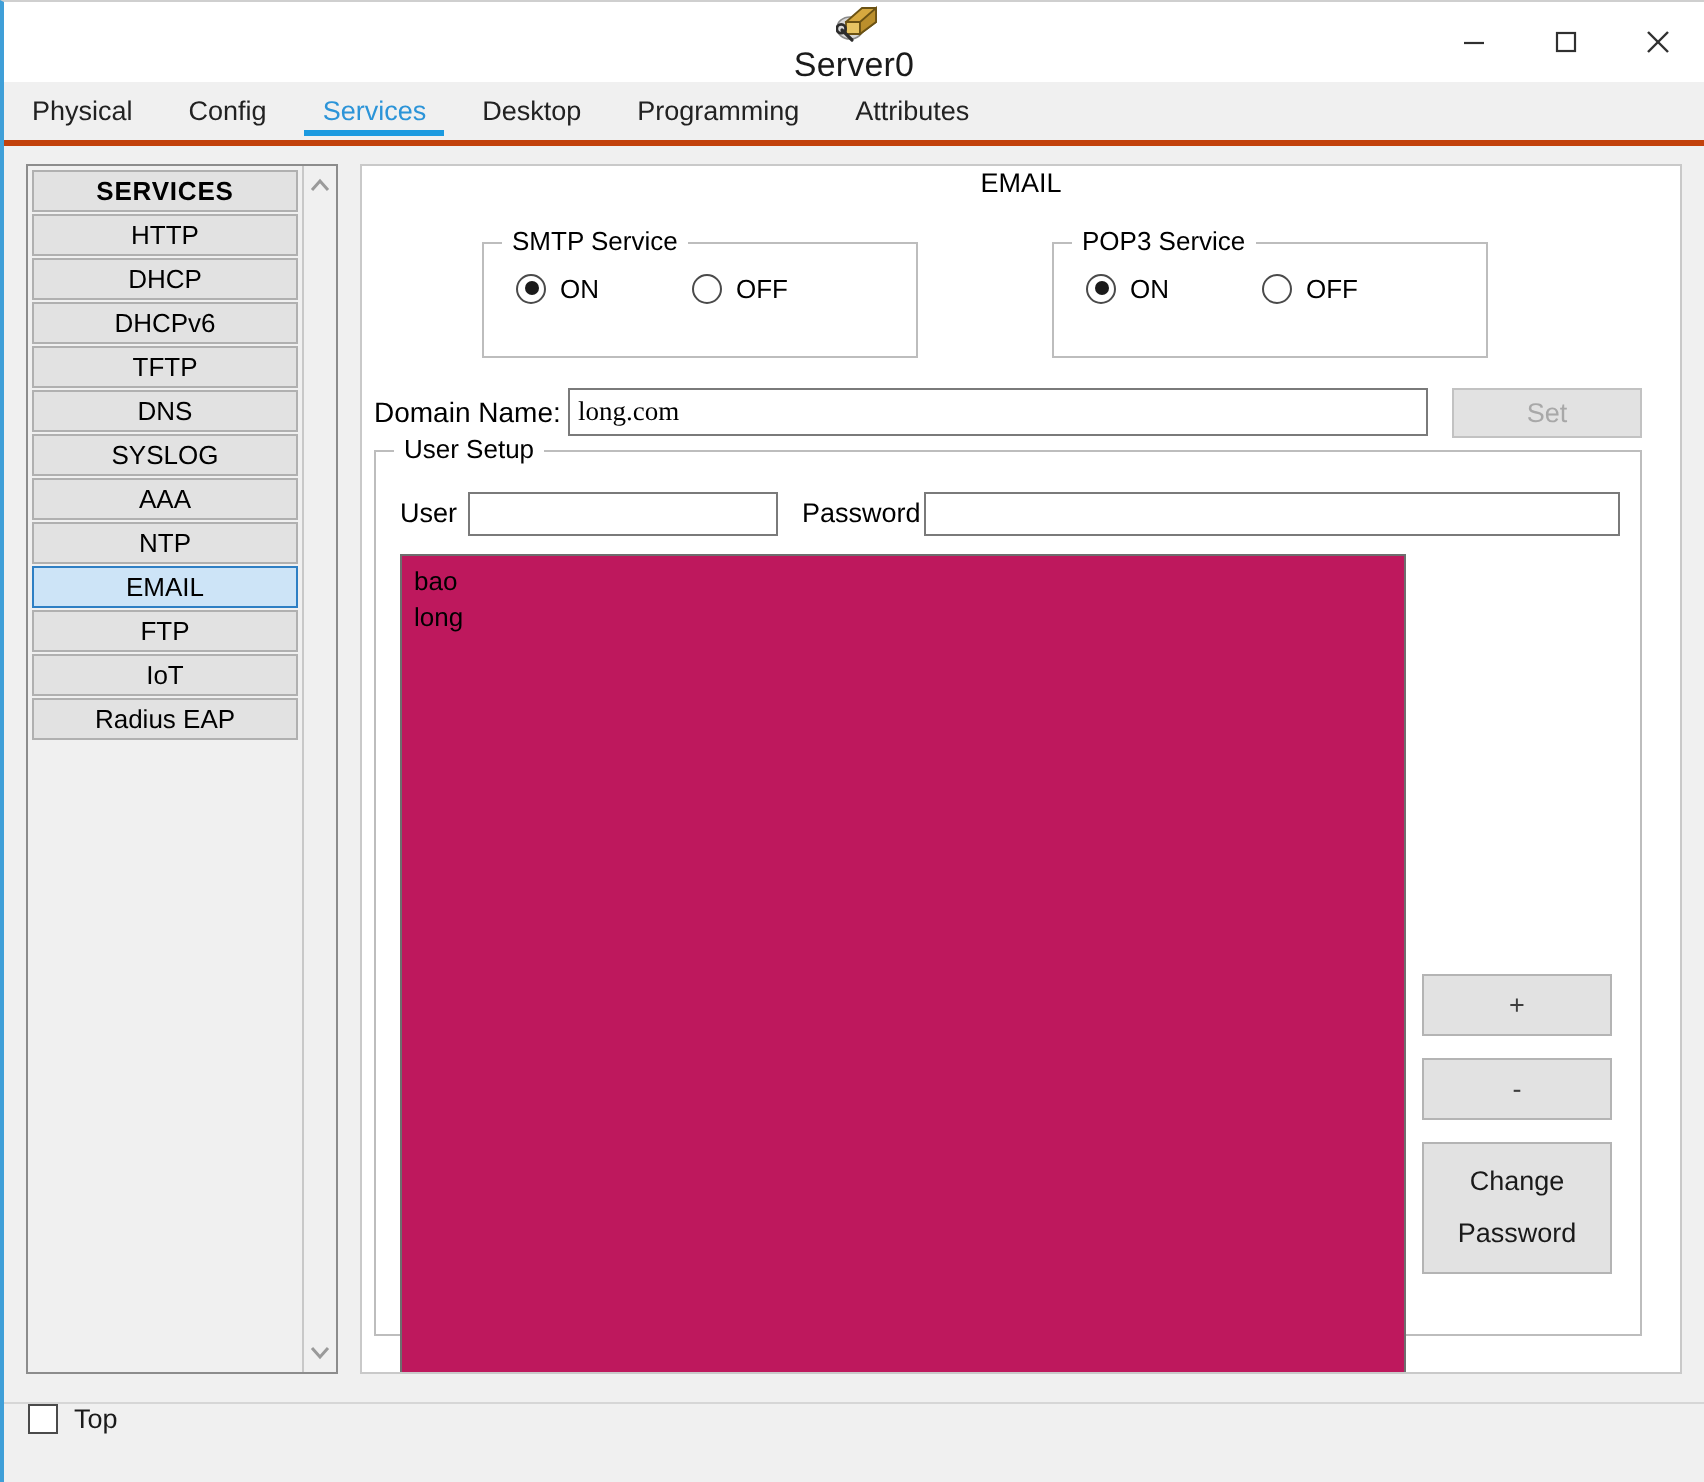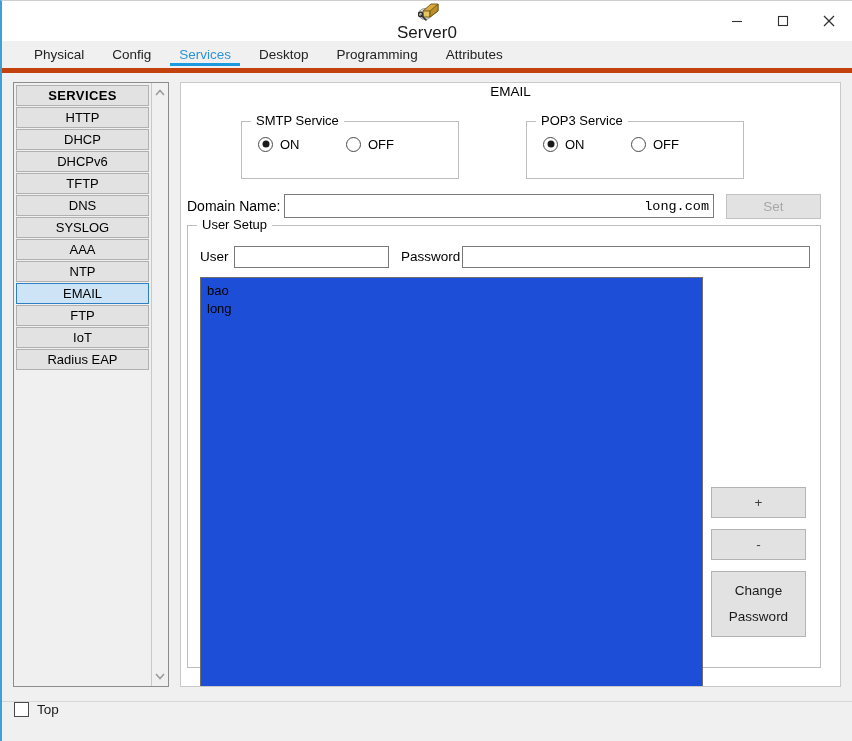--- a/index.html
+++ b/index.html
@@ -70,24 +70,23 @@
     justify-content: center;
     background: transparent;
   }
   .winbtn svg { display: block; }
 
   
   .tabstrip {
     height: 32px;
     min-height: 32px;
     background: #f0f0f0;
-    border-bottom: 5px solid #c2410c;
+    border-bottom: 3px solid #c2410c;
     display: flex;
     align-items: stretch;
-    padding-left: 18px;
     box-sizing: border-box;
   }
   .tab {
     padding: 0 14px;
     display: flex;
     align-items: center;
     font-size: 13.5px;
     color: #222222;
     position: relative;
     white-space: nowrap;
@@ -259,27 +258,26 @@
     position: absolute;
     left: 6px; top: 4px;
     font-size: 14px;
   }
   .domain-input {
     position: absolute;
     left: 103px; top: 0;
     width: 430px; height: 24px;
     border: 1px solid #7a7a7a;
     background: #ffffff;
-    font-family: Liberation Mono, monospace;
+    font-family: Liberation Serif, serif;
     font-size: 13.5px;
     color: #000;
     padding: 0 4px;
     box-sizing: border-box;
     outline: none;
-    text-align: right;
   }
   .set-btn {
     position: absolute;
     left: 545px; top: 0;
     width: 95px; height: 25px;
     background: #e2e2e2;
     border: 1px solid #c2c2c2;
     box-sizing: border-box;
     color: #a8a8a8;
     font-family: "Liberation Sans", sans-serif;
@@ -320,21 +318,21 @@
   #lbl-user { left: 0px; }
   #fld-user { left: 34px; width: 155px; }
   #lbl-pass { left: 201px; }
   #fld-pass { left: 262px; width: 348px; }
 
   .userlist {
     position: absolute;
     left: 12px; top: 51px;
     width: 503px; height: 460px;
     border: 1px solid #6e6e6e;
-    background: #1d4ed8;
+    background: #be185d;
     box-sizing: border-box;
     padding: 4px 6px;
     overflow: hidden;
   }
   .userlist-item {
     font-size: 13px;
     line-height: 18px;
     color: #000;
     white-space: nowrap;
   }

